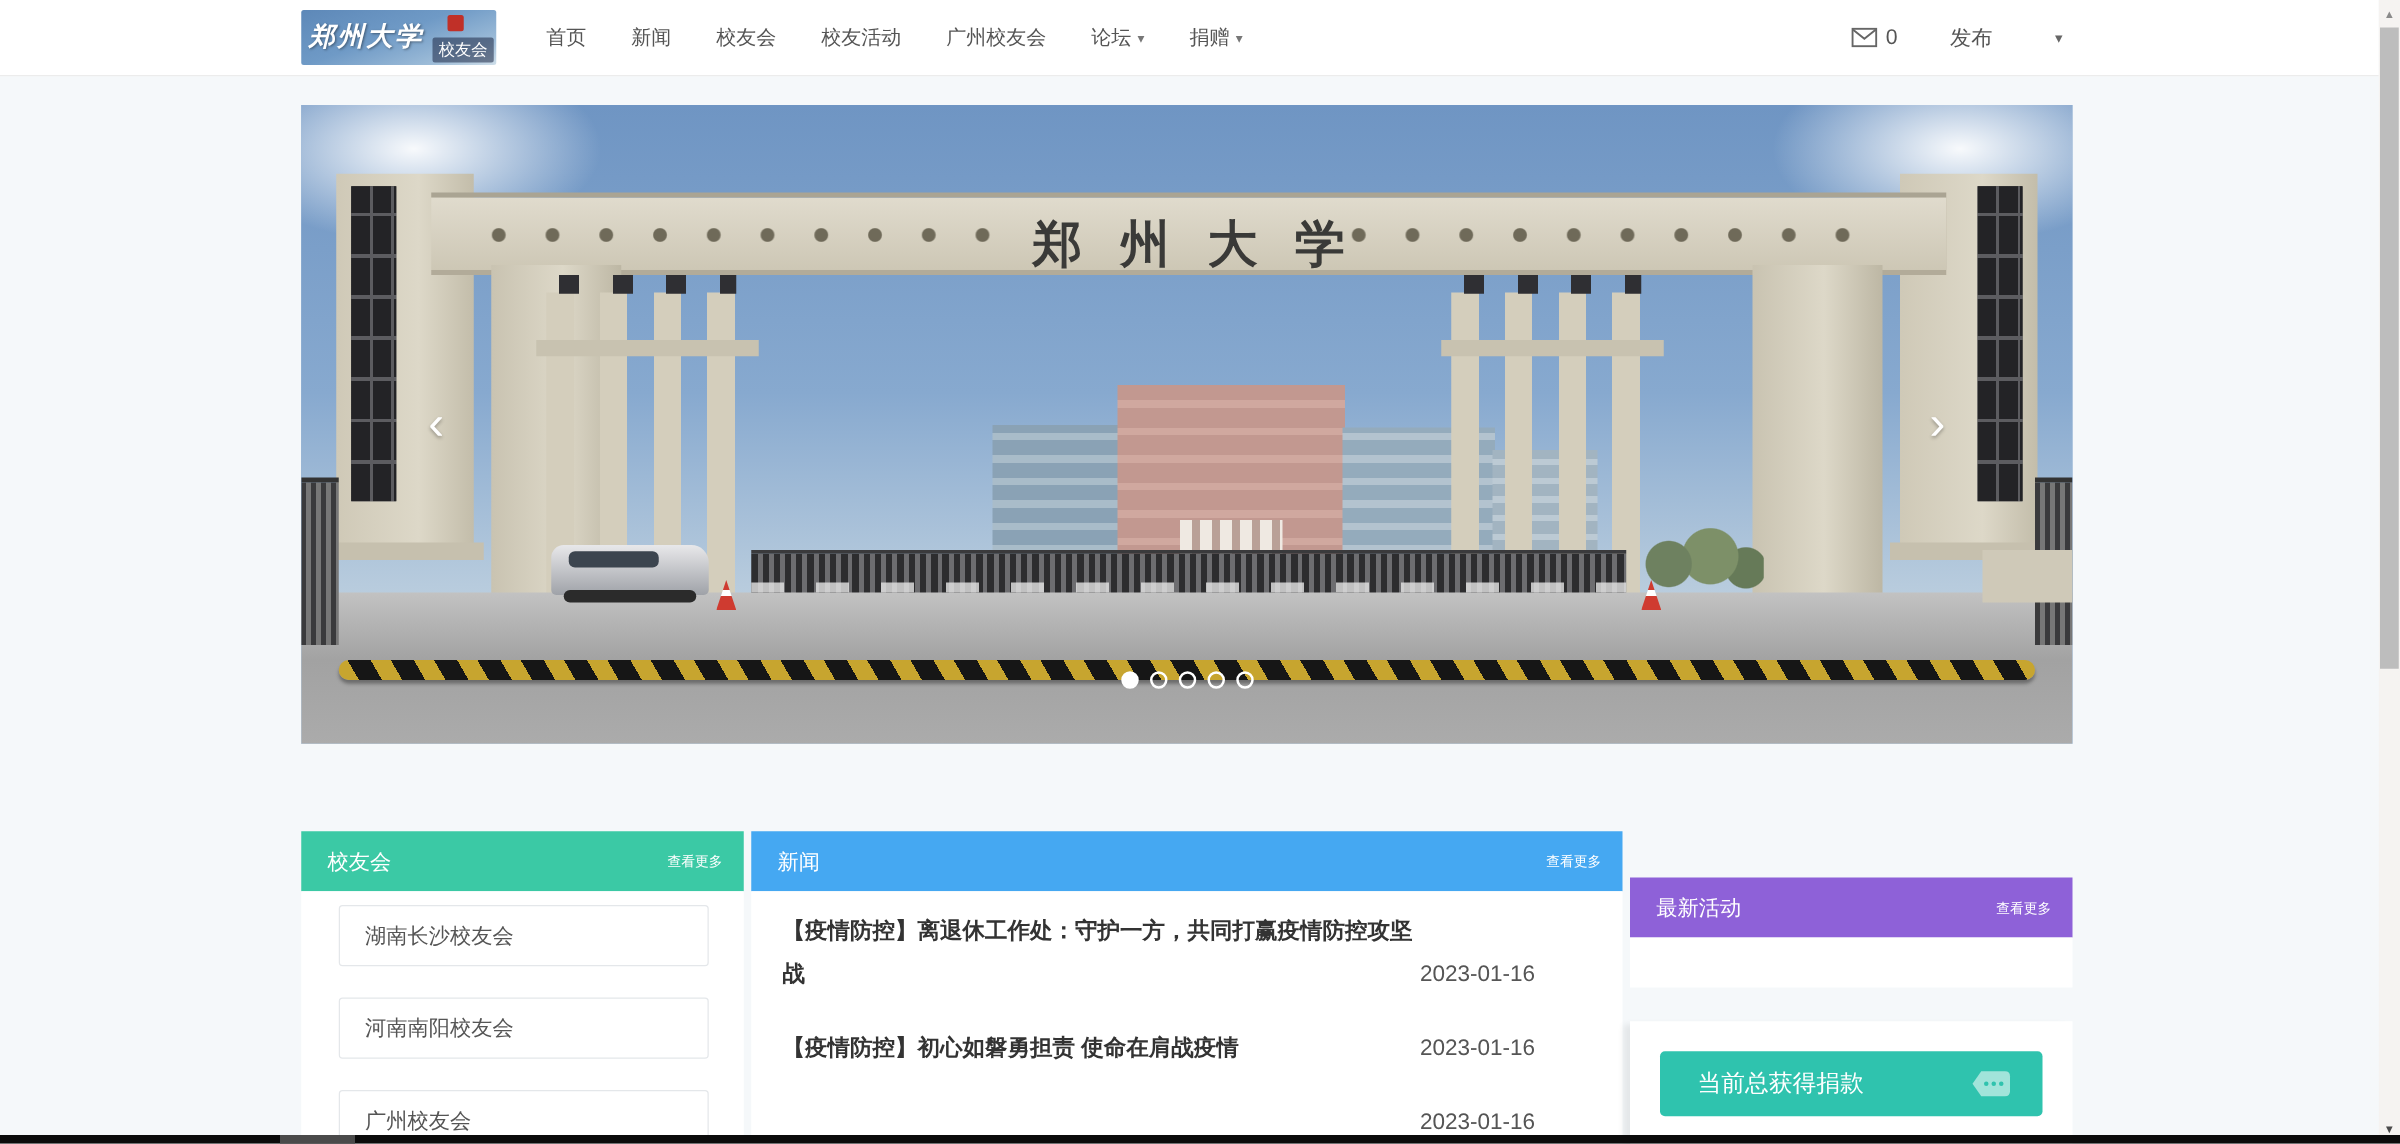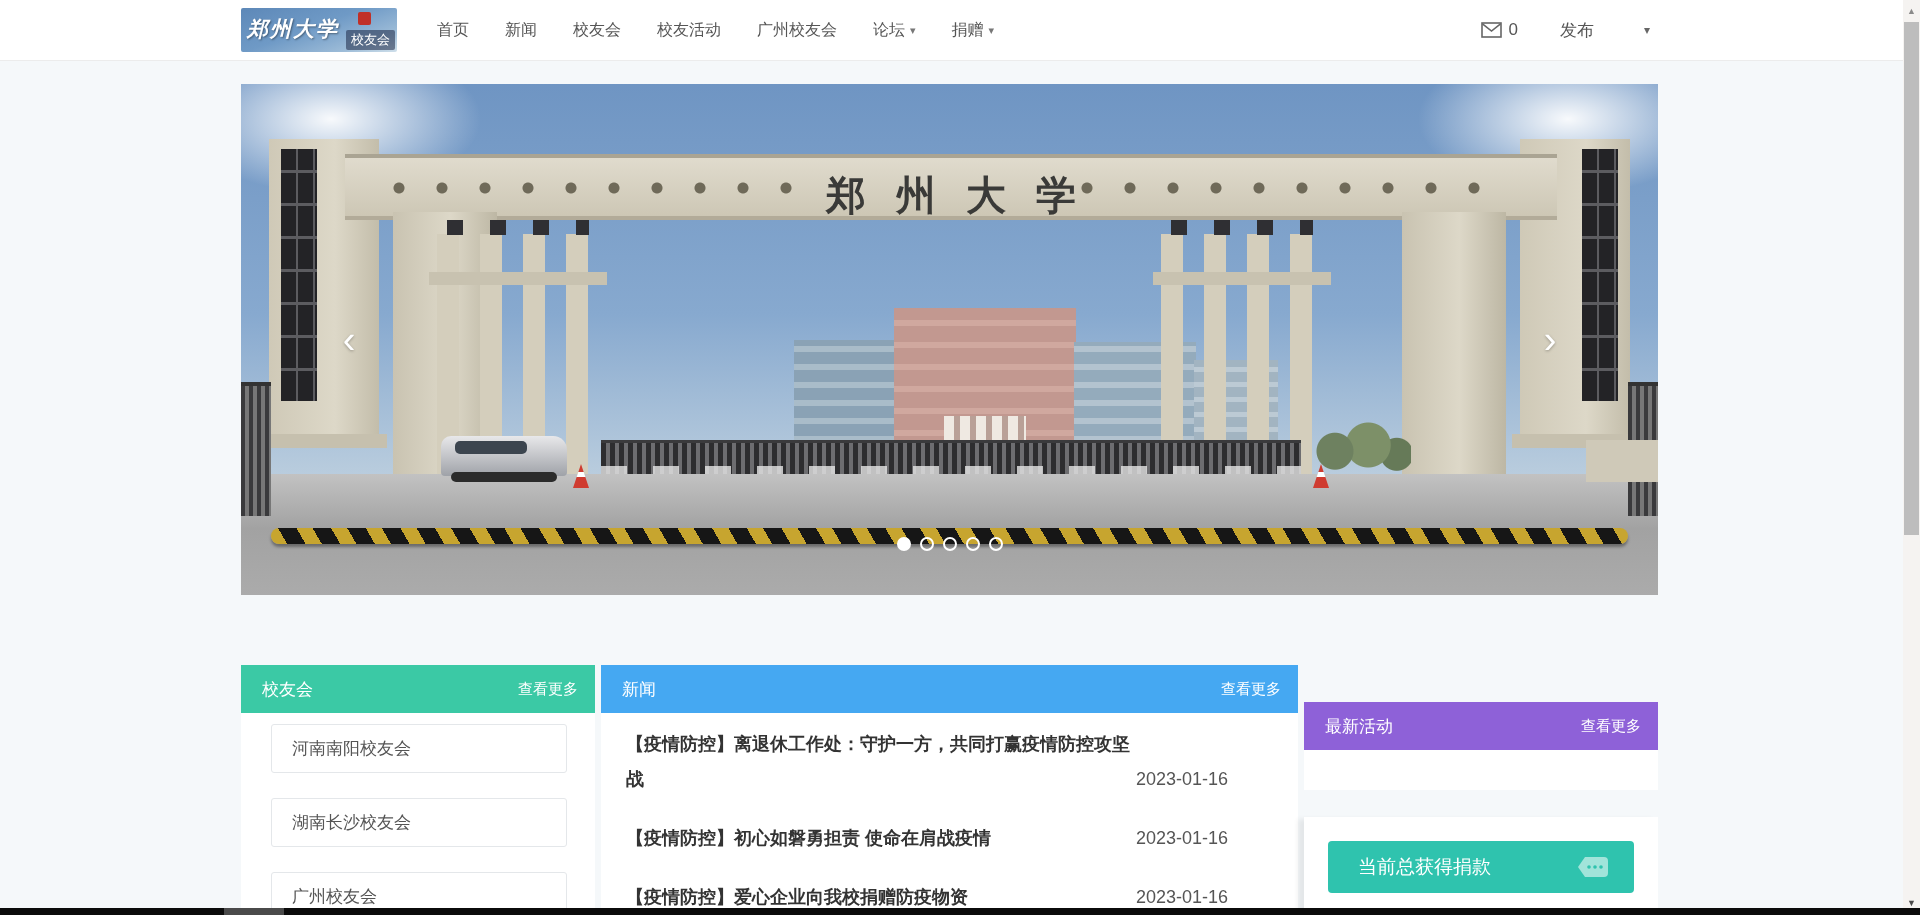--- a/index.html
+++ b/index.html
@@ -69,21 +69,21 @@
 
   
   .cols { position:absolute; left:241px; top:665px; width:1417px; height:243px; display:flex; gap:6px; }
   .col { display:flex; flex-direction:column; }
   .col1 { width:354px; } .col2 { width:697px; } .col3 { width:354px;margin-top:37px; }
   .col-header { height:48px; display:flex; align-items:center; justify-content:space-between; padding:0 17px 0 21px; color:#fff; flex-shrink:0; }
   .col1 .col-header { background:#3bc9a5; }
   .col2 .col-header { background:#45a8f2; }
   .col3 .col-header { background:#8e61d8; }
   .col-title { font-size:17px; }
-  .more-link { font-size:15px; color:#fff; text-decoration:none; cursor:pointer; }
+  .more-link { font-size:11px; color:#fff; text-decoration:none; cursor:pointer; }
   .col-body { background:#fff; flex:1; overflow:hidden; }
   .alumni-body { padding:11px 28px 0 30px; }
   .alumni-item { height:49px; line-height:47px; border:1px solid #e4e7ea; border-radius:3px; margin-bottom:25px; padding-left:20px; font-size:17px; color:#555; cursor:pointer; background:#fff; }
   .news-body { padding:14px 70px 0 25px; }
   .news-row { display:flex; align-items:flex-end; margin-bottom:24px; cursor:pointer; }
   .news-title { font-size:18px; font-weight:bold; color:#333; line-height:35px; max-width:515px; }
   .news-date { margin-left:auto; font-size:18px; color:#555; white-space:nowrap; line-height:35px; }
   .activity-body { background:#fff; height:40px; flex:none; }
   .donation-card { margin-top:27px; background:#fff; flex:1; padding:24px; box-shadow:-6px 2px 5px rgba(0,0,0,.07); }
   .donation-banner { height:52px; background:#2fc3ae; border-radius:4px; display:flex; align-items:center; padding:0 24px 0 30px; }
@@ -198,42 +198,41 @@
 </div>
 
 <div class="cols">
 
   <div class="col col1">
     <div class="col-header">
       <span class="col-title">校友会</span>
       <a class="more-link">查看更多</a>
     </div>
     <div class="col-body alumni-body">
+      <div class="alumni-item">湖南长沙校友会</div>
       <div class="alumni-item">河南南阳校友会</div>
-      <div class="alumni-item">湖南长沙校友会</div>
       <div class="alumni-item">广州校友会</div>
     </div>
   </div>
 
   <div class="col col2">
     <div class="col-header">
       <span class="col-title">新闻</span>
       <a class="more-link">查看更多</a>
     </div>
     <div class="col-body news-body">
       <div class="news-row">
         <span class="news-title">【疫情防控】离退休工作处：守护一方，共同打赢疫情防控攻坚战</span>
         <span class="news-date">2023-01-16</span>
       </div>
       <div class="news-row">
         <span class="news-title">【疫情防控】初心如磐勇担责 使命在肩战疫情</span>
         <span class="news-date">2023-01-16</span>
       </div>
       <div class="news-row">
-        <span class="news-title">【疫情防控】爱心企业向我校捐赠防疫物资</span>
         <span class="news-date">2023-01-16</span>
       </div>
     </div>
   </div>
 
   <div class="col col3">
     <div class="col-header">
       <span class="col-title">最新活动</span>
       <a class="more-link">查看更多</a>
     </div>

